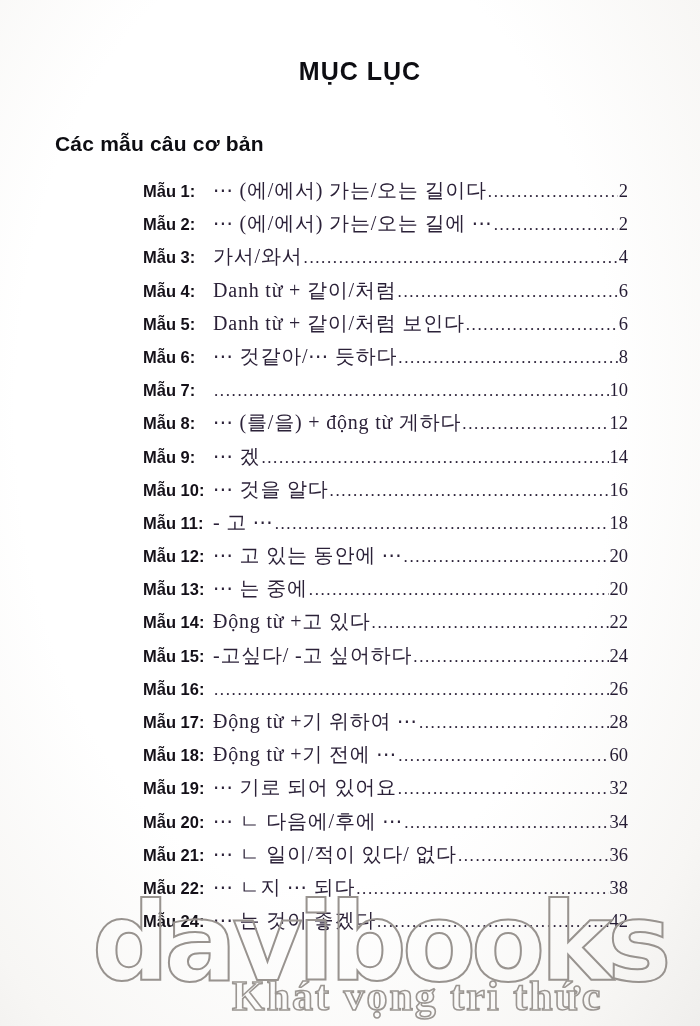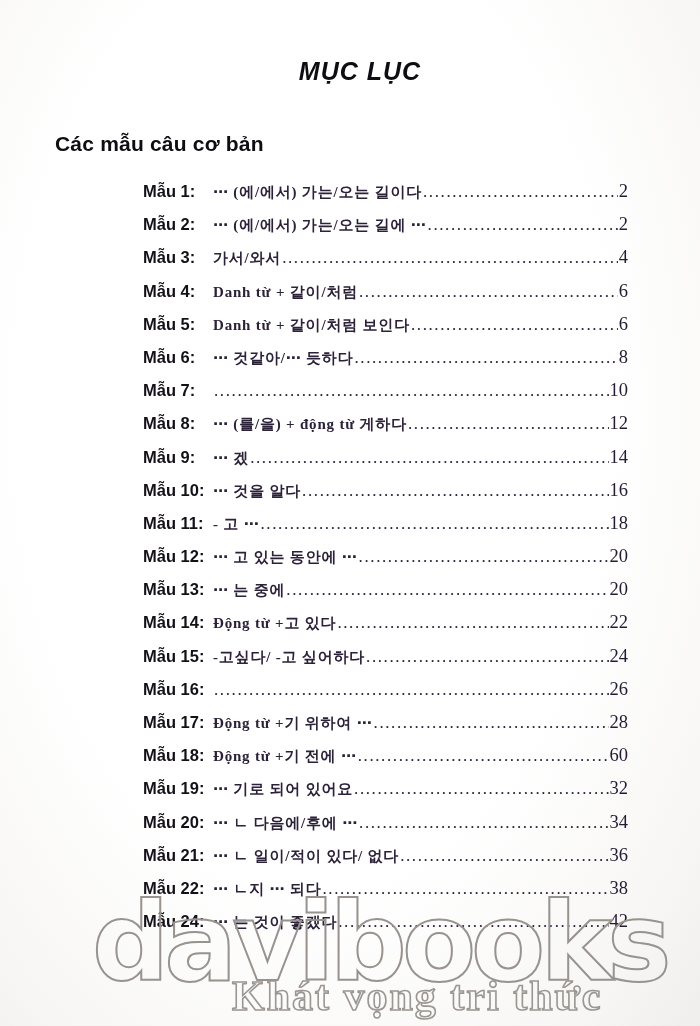--- a/index.html
+++ b/index.html
@@ -12,21 +12,20 @@
   .page {
     position: relative;
     width: 700px; height: 1026px;
     background: radial-gradient(ellipse at 45% 40%, #ffffff 55%, #f7f6f4 85%, #efeeec 100%);
     color: #1a1626;
   }
   .title-wrap {
     padding-top: 57px;
     text-align: center;
     padding-left: 20px;
-    font-style: italic;
   }
   .page-title {
     font-size: 25px;
     font-weight: bold;
     letter-spacing: 1px;
     color: #0d0d12;
   }
   .section-heading {
     margin: 46px 0 0 55px;
     font-size: 21px;
@@ -46,25 +45,24 @@
   .toc-label {
     flex: 0 0 70px;
     font-size: 16.5px;
     font-weight: bold;
     color: #141018;
     white-space: nowrap;
     margin-top: 14px;
   }
   .toc-text {
     font-family: "Liberation Serif", "DejaVu Serif", "DejaVu Sans", serif;
-    font-size: 15px;
+    font-size: 20px;
     color: #2b2138;
     letter-spacing: 0.8px;
     white-space: nowrap;
-    font-weight: bold;
   }
   .toc-leader {
     flex: 1 1 auto;
     overflow: hidden;
     white-space: nowrap;
     font-family: "Liberation Serif", "DejaVu Serif", serif;
     font-size: 17px;
     color: #2b2138;
     margin: 0 1px;
   }

